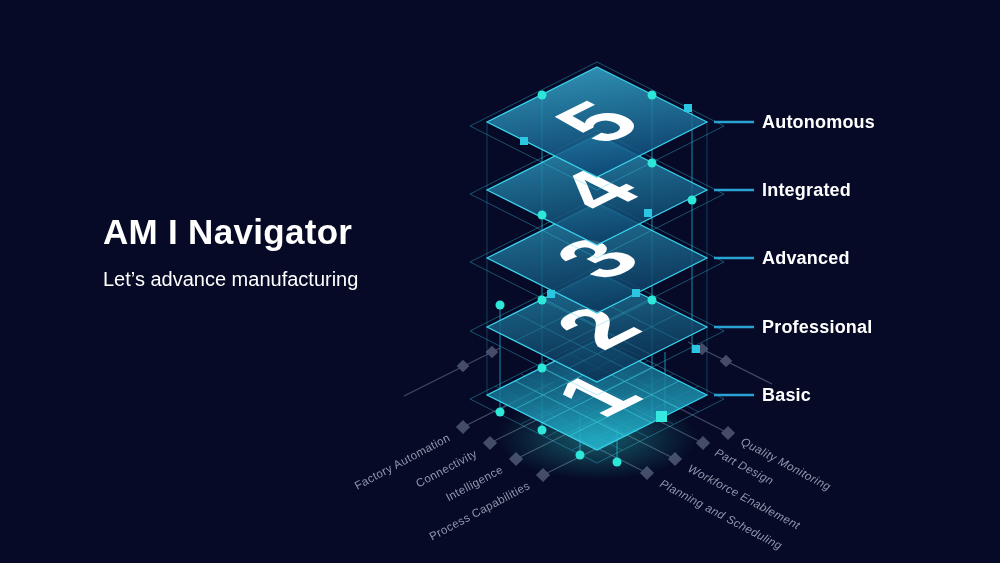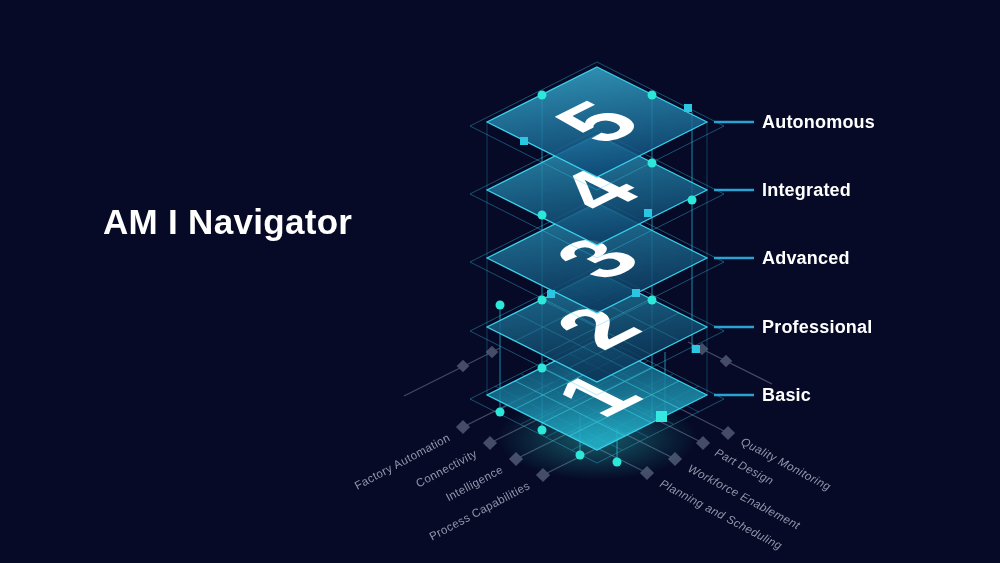--- a/index.html
+++ b/index.html
@@ -1,18 +1,18 @@
 <!DOCTYPE html>
 <html><head>
 <meta charset="utf-8">
 <style>
   html,body{margin:0;padding:0;background:#060a26;}
   .slide{position:relative;width:1000px;height:563px;background:#060a26;overflow:hidden;
          font-family:"Liberation Sans",sans-serif;}
-  .title-block{position:absolute;left:103px;top:202px;color:#ffffff;}
+  .title-block{position:absolute;left:103px;top:212px;color:#ffffff;}
   .title-block h1{margin:0;font-size:35px;font-weight:bold;letter-spacing:.3px;
                   font-family:"Liberation Sans",sans-serif;}
   .title-block p{margin:14px 0 0 0;font-size:20px;line-height:1.38;font-weight:400;}
   svg{position:absolute;left:0;top:0;}
   .digit{font-family:"Liberation Sans",sans-serif;font-weight:bold;font-size:110px;fill:#ffffff;}
   .lvl-label{font-family:"Liberation Sans",sans-serif;font-weight:bold;font-size:18px;fill:#ffffff;letter-spacing:.2px;}
   .cap{font-family:"Liberation Sans",sans-serif;font-size:11.5px;fill:#9097ab;letter-spacing:.4px;}
   .cap-r{font-style:italic;}
   .leader{stroke:#2aa3d4;stroke-width:2.4;}
   .vert{stroke:#1fb5d8;stroke-width:1;opacity:.75;}
@@ -29,21 +29,21 @@
   .gsq{fill:#454c68;}
 </style>
 </head>
 <body>
 
 <div class="slide">
 
   <div class="title-block">
     <h1>AM I Navigator</h1>
     <p>
-      <br>
+      <span>Let’s advance manufacturing</span><br>
     </p>
   </div>
 
   <svg width="1000" height="563" viewBox="0 0 1000 563">
     <defs>
       <linearGradient id="gl0" x1="0" y1="0" x2="0.25" y2="1">
         <stop offset="0" stop-color="#3bb3d6"></stop>
         <stop offset="1" stop-color="#0e4a78"></stop>
       </linearGradient>
       <linearGradient id="gl1" x1="0" y1="0" x2="0.25" y2="1">

